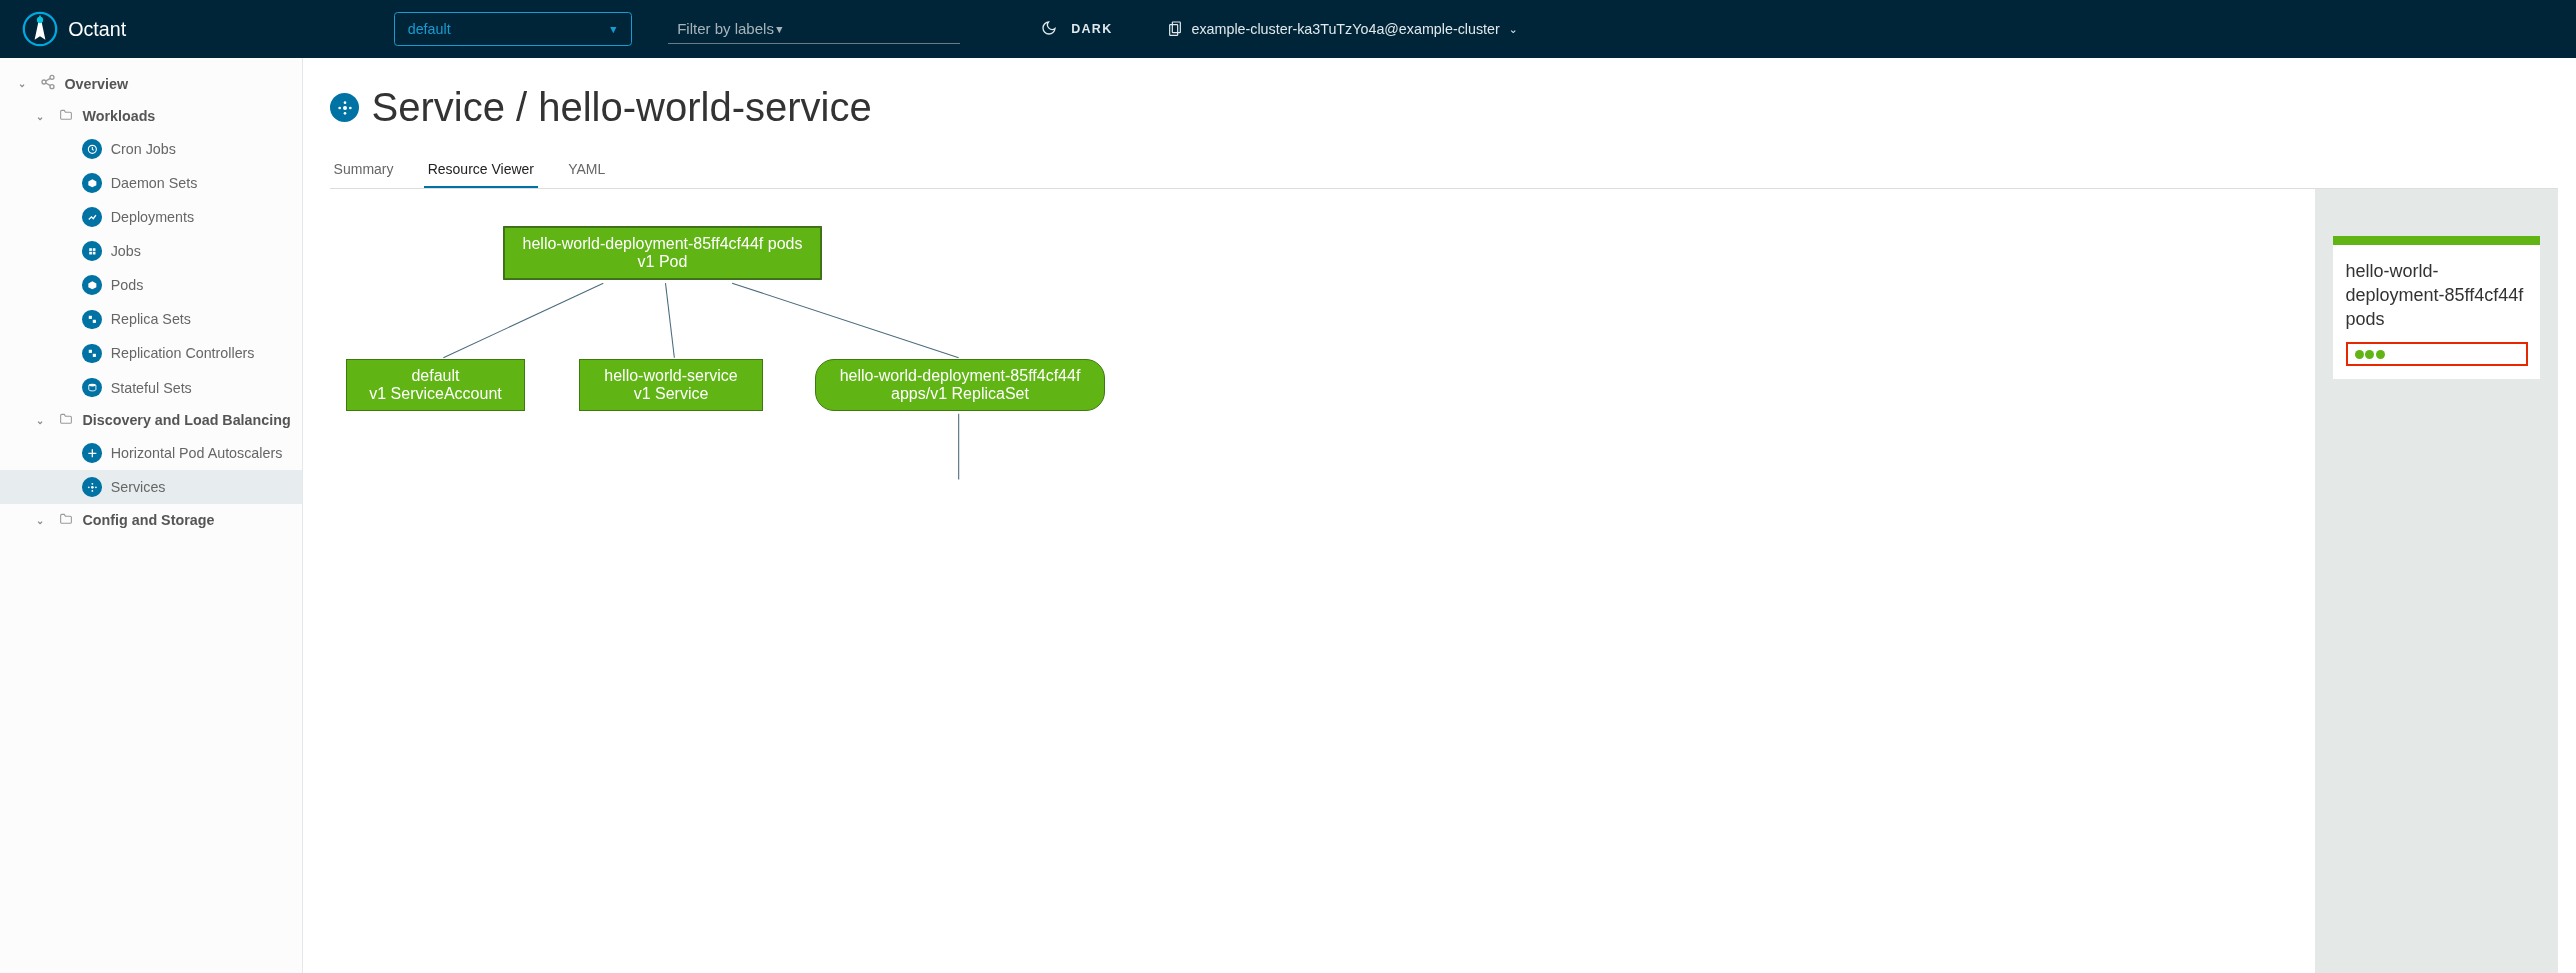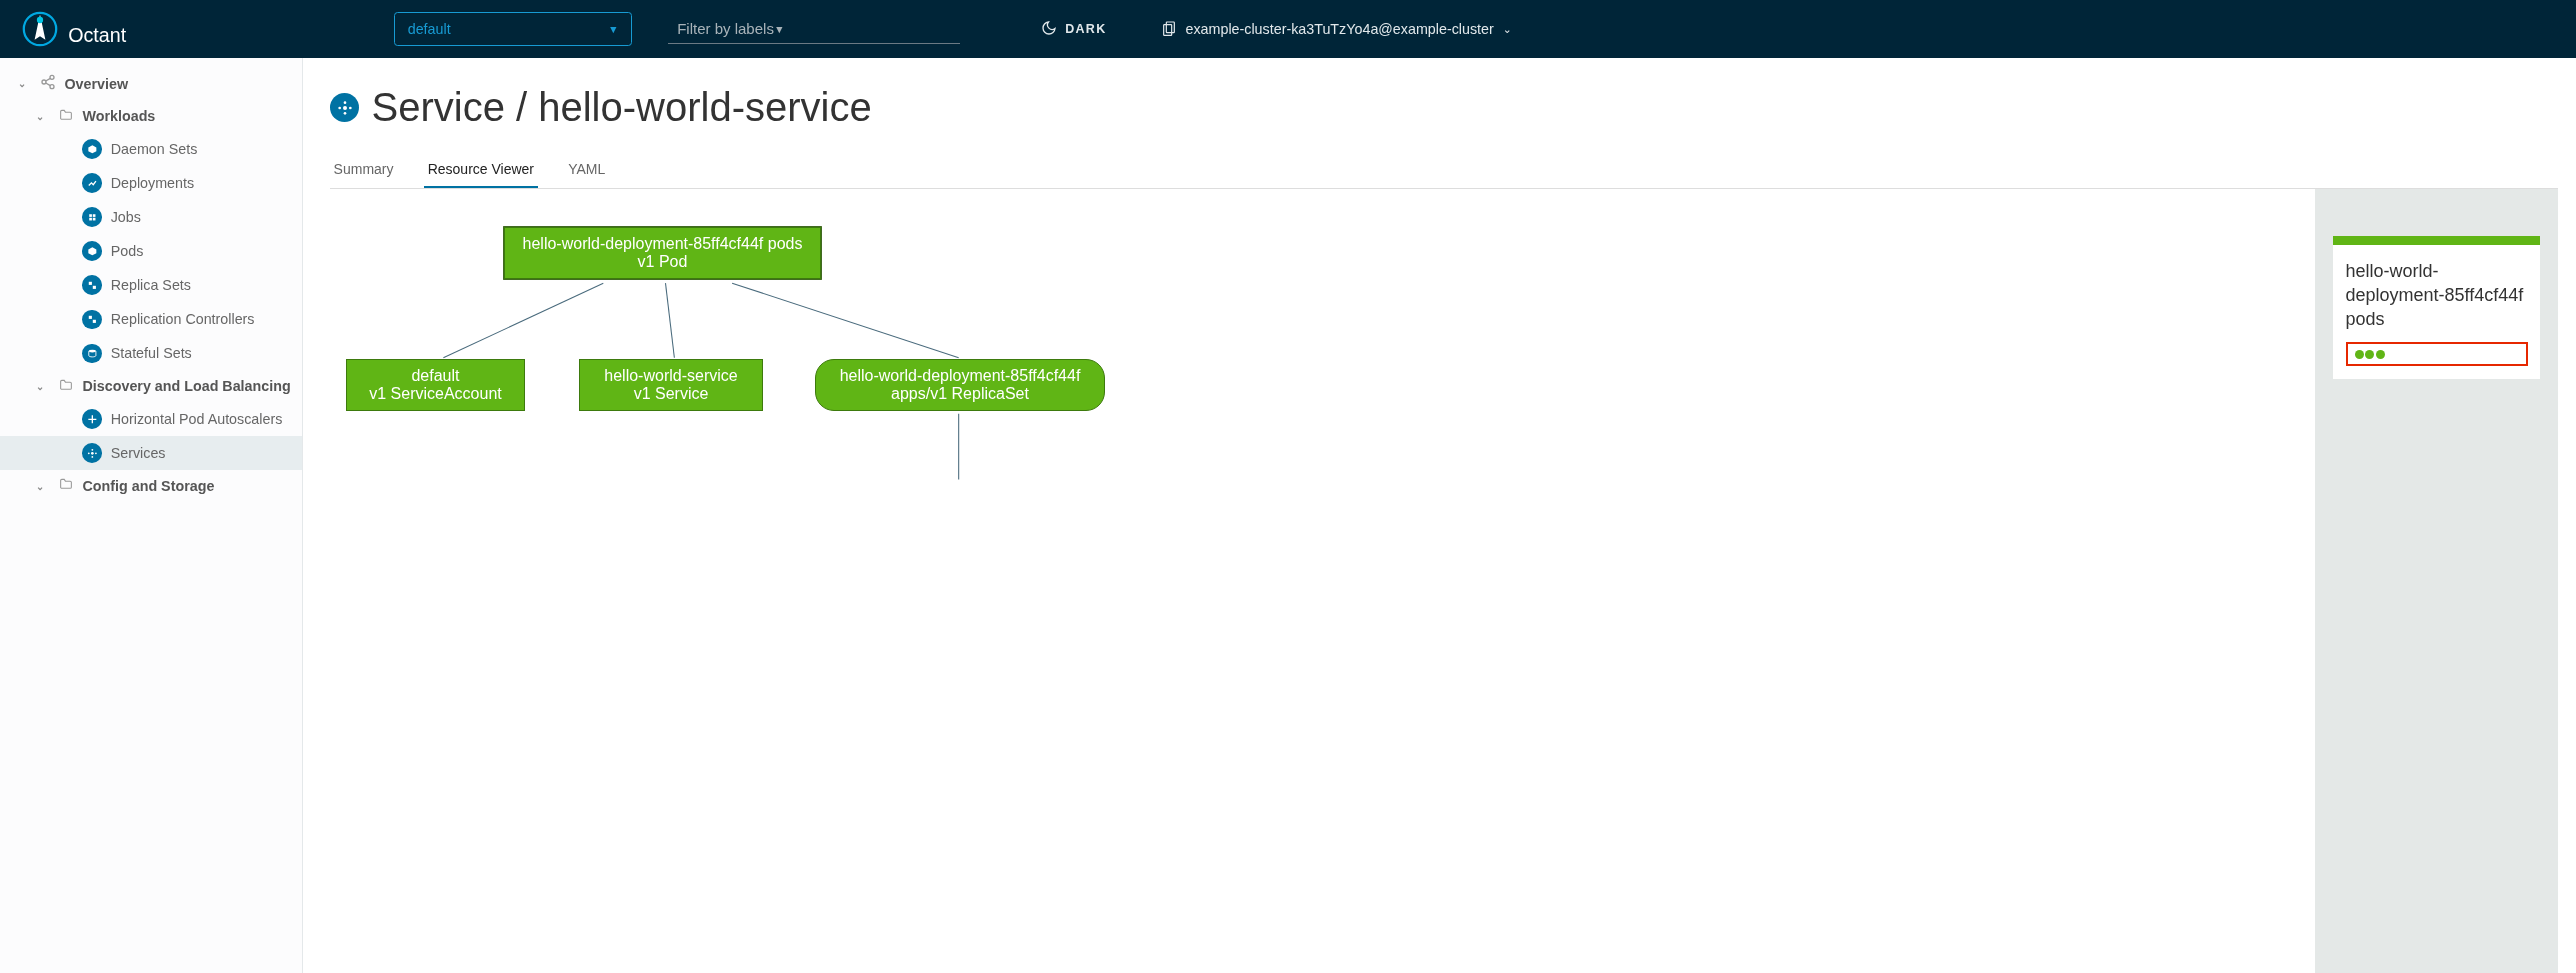--- a/index.html
+++ b/index.html
@@ -1,23 +1,23 @@
 <!DOCTYPE html>
 <html style="font-size:14.3px"><head>
 <meta charset="utf-8">
 <style>
 * { box-sizing: border-box; margin: 0; padding: 0; }
 body { font-family: -apple-system, BlinkMacSystemFont, "Segoe UI", Helvetica, Arial, sans-serif; background: #fff; color: #333; overflow: hidden; }
 .topbar { height: 58px; background: #002538; display: flex; align-items: center; padding: 0 21.5px; gap: 18px; }
-.logo { display: flex; align-items: flex-end; gap: 10.7px; margin-right: 250px; }
+.logo { display: flex; align-items: center; gap: 10.7px; margin-right: 250px; }
 .logo-icon { width: 36px; height: 36px; display: flex; align-items: center; justify-content: center; }
 .logo-text { color: #fff; font-size: 19.7px; font-weight: 400; }
 .ns-select { width: 238px; height: 34px; border: 0.9px solid #179bd3; border-radius: 3.6px; background: transparent; color: #179bd3; padding: 0 12.5px; font-size: 14.3px; display: flex; align-items: center; justify-content: space-between; cursor: pointer; }
 .label-filter { width: 292px; height: 30px; border: none; border-bottom: 0.9px solid #6b7a84; background: transparent; color: #a8b3b9; padding: 0 9px; font-size: 15px; display: flex; align-items: center; justify-content: flex-start; margin-left: 18px; }
-.theme-toggle { display: flex; align-items: center; gap: 8px; color: #e1e8eb; font-size: 12.5px; font-weight: 600; letter-spacing: 1.3px; margin-left: 63px; cursor: pointer; }
+.theme-toggle { display: flex; align-items: center; gap: 14px; color: #e1e8eb; font-size: 12.5px; font-weight: 600; letter-spacing: 1.3px; margin-left: 63px; cursor: pointer; }
 .cluster { display: flex; align-items: center; gap: 9px; color: #e1e8eb; font-size: 14.3px; margin-left: 36px; cursor: pointer; }
 .chevron { font-size: 10.7px; }
 .main { display: flex; height: calc(100vh - 58px); }
 .sidebar { width: 303px; border-right: 0.9px solid #e4e8ea; background: #fcfcfd; overflow-y: auto; padding-top: 9px; }
 .nav-item { display: flex; align-items: center; gap: 9px; padding: 7.2px 0 7.2px 18px; cursor: pointer; font-size: 14.3px; color: #666; }
 .nav-item.bold { font-weight: 600; color: #555; }
 .nav-item.active { background: #e7edef; }
 .nav-item .caret { width: 12.5px; display: inline-block; font-size: 9.8px; color: #888; }
 .nav-item .folder { width: 16px; color: #999; }
 .nav-item .icon-badge { width: 19.7px; height: 19.7px; border-radius: 50%; background: #0072a3; display: flex; align-items: center; justify-content: center; flex-shrink: 0; }
@@ -102,20 +102,29 @@
     <div class="nav-item bold indent-1">
       <span class="caret">⌄</span>
       <span class="folder"><svg width="16" height="14.3" viewBox="0 0 24 24" fill="none" stroke="#999" stroke-width="1.8">
             <path d="M3 6a2 2 0 0 1 2-2h4l2 3h8a2 2 0 0 1 2 2v8a2 2 0 0 1-2 2H5a2 2 0 0 1-2-2z"></path>
           </svg></span>
       <span>Workloads</span>
     </div>
     <div class="nav-item indent-2">
         <span class="icon-badge">
           <svg width="10.7" height="10.7" viewBox="0 0 24 24" fill="#fff">
+            <circle cx="12" cy="12" r="9" fill="none" stroke="#fff" stroke-width="2.5"></circle>
+            <path d="M12 7v5l3 2" stroke="#fff" stroke-width="2.5" fill="none"></path>
+          </svg>
+        </span>
+        <span>Cron Jobs</span>
+      </div>
+    <div class="nav-item indent-2">
+        <span class="icon-badge">
+          <svg width="10.7" height="10.7" viewBox="0 0 24 24" fill="#fff">
             <polygon points="12,3 21,8 21,16 12,21 3,16 3,8"></polygon>
           </svg>
         </span>
         <span>Daemon Sets</span>
       </div>
     <div class="nav-item indent-2">
         <span class="icon-badge">
           <svg width="10.7" height="10.7" viewBox="0 0 24 24" fill="#fff">
             <path d="M4 17l6-6 4 4 6-8" stroke="#fff" stroke-width="3" fill="none"></path>
           </svg>

